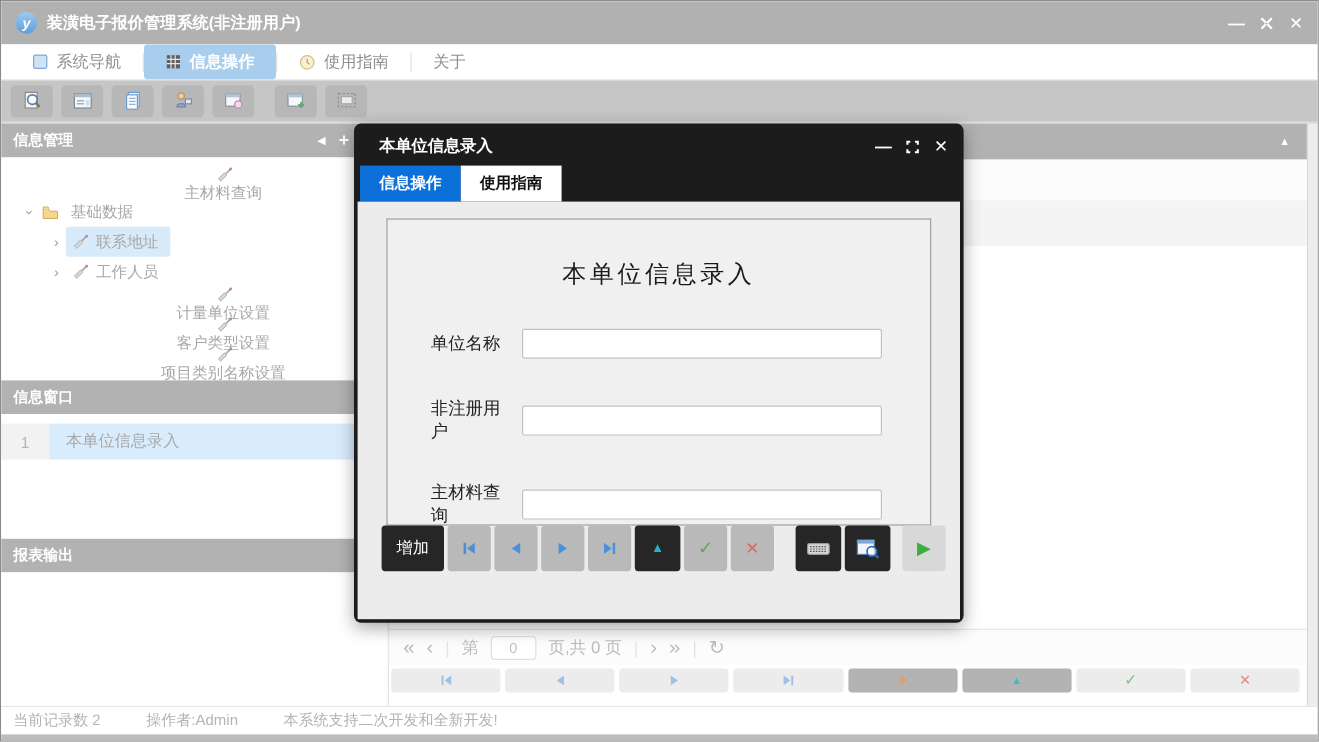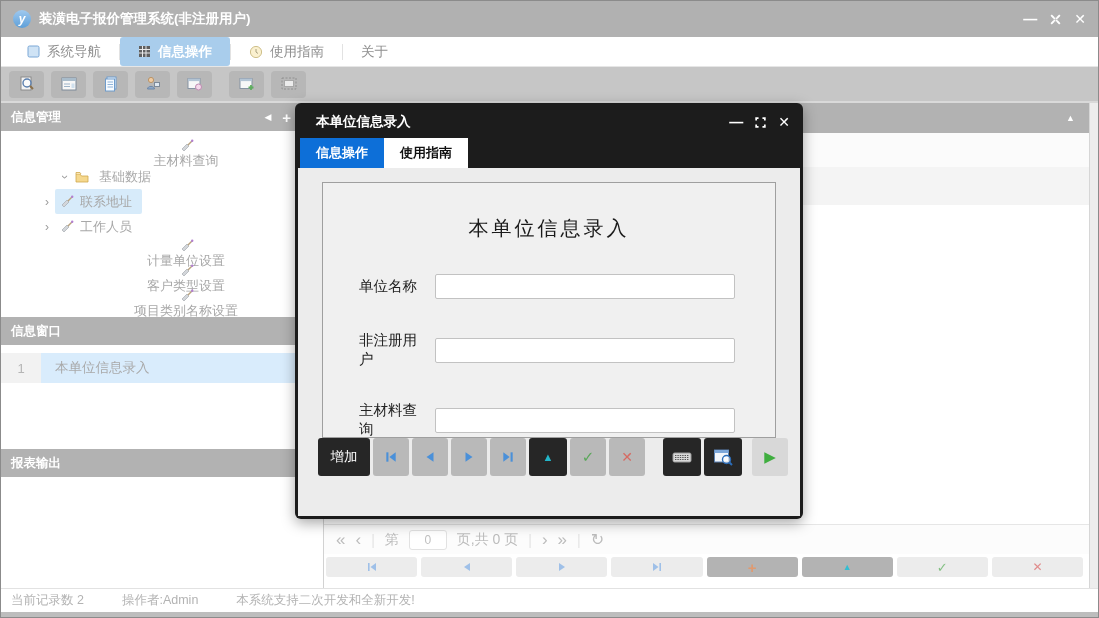--- a/index.html
+++ b/index.html
@@ -45,21 +45,21 @@
   .pi-refresh { font-size:13px; font-weight:bold; }
   .pi-up { font-size:9px; margin-left:auto; cursor:pointer; }
 
   .tree { flex:0 0 186px; padding-top:8px; overflow:hidden; }
   .tnode { height:25px; display:flex; align-items:center; font-size:13px; color:#a8a8a8; cursor:pointer; }
   .tnode .hl { display:flex; align-items:center; height:25px; padding:0 10px 0 4px; border-radius:2px; }
   .tnode.selected .hl { background:#d7ebfa; }
   .chev { width:16px; font-size:12px; color:#9c9c9c; text-align:center; }
   .chev.down { transform:rotate(90deg); }
   .ticon { margin:0 6px 0 2px; display:flex; }
-  .ind0 { padding-left:16px;margin-left:40px; } .ind1 { padding-left:38px; } .ind2 { padding-left:54px;flex-direction:column; }
+  .ind0 { padding-left:16px; } .ind1 { padding-left:38px; } .ind2 { padding-left:54px;flex-direction:column; }
 
   .info-list { flex:0 0 104px; padding-top:8px; }
   .info-row { height:30px; display:flex; margin-right:26px; cursor:pointer; }
   .info-num { width:40px; background:#f2f2f2; color:#b5b5b5; font-size:13px;
               display:flex; align-items:center; justify-content:center; }
   .info-label { flex:1; background:#d9ecfc; color:#a9a9a9; font-size:13.5px;
                 display:flex; align-items:center; padding-left:14px; }
   .side-spacer { flex:1; background:#fff; }
 
   

